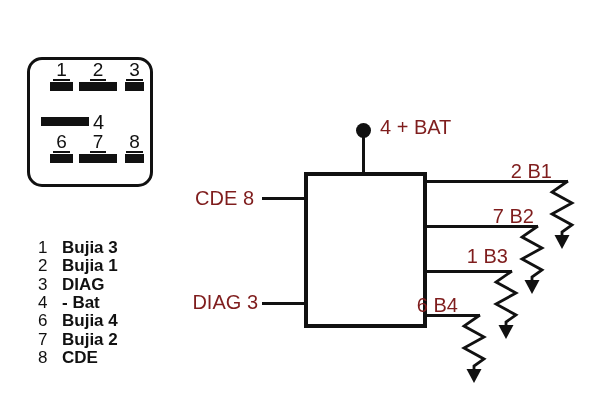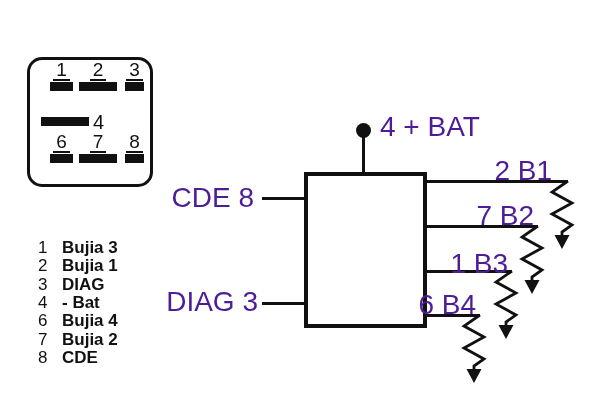--- a/index.html
+++ b/index.html
@@ -34,34 +34,34 @@
   .legend-label{white-space:nowrap;font-weight:bold;}
   
   #relay-box{
     position:absolute;left:304px;top:172px;width:123px;height:156px;
     border:4px solid #111;box-sizing:border-box;background:#fff;
   }
   .hwire{position:absolute;height:3px;background:#111;}
   .vwire{position:absolute;width:3px;background:#111;}
   #bat-stem{left:362px;top:137px;height:36px;}
   #bat-dot{position:absolute;left:356px;top:123px;width:15px;height:15px;border-radius:50%;background:#111;}
-  .slabel{position:absolute;font-size:28px;line-height:24px;white-space:nowrap;color:#4c1d95;text-align:right;}
+  .slabel{position:absolute;font-size:20px;line-height:24px;white-space:nowrap;color:#7f1d1d;text-align:right;}
   #bat-label{left:380px;top:115px;}
   #lbl-cde{right:346px;top:186px;}
   #lbl-diag{right:342px;top:290px;}
   #wire-cde{left:262px;top:197px;width:43px;}
   #wire-diag{left:262px;top:302px;width:43px;}
   #wire-b1{left:425px;top:180px;width:143px;}
   #wire-b2{left:425px;top:225px;width:113px;}
   #wire-b3{left:425px;top:270px;width:87px;}
   #wire-b4{left:425px;top:314px;width:55px;}
   #lbl-b1{right:48px;top:159px;}
   #lbl-b2{right:66px;top:204px;}
-  #lbl-b3{right:92px;top:252px;}
-  #lbl-b4{right:124px;top:293px;}
+  #lbl-b3{right:92px;top:244px;}
+  #lbl-b4{right:142px;top:293px;}
   .plug{position:absolute;width:28px;height:72px;}
   #plug-b1{left:548px;top:179px;}
   #plug-b2{left:518px;top:224px;}
   #plug-b3{left:492px;top:269px;}
   #plug-b4{left:460px;top:313px;}
   .plug polyline{fill:none;stroke:#111;stroke-width:2.8;stroke-linejoin:miter;}
   .plug polygon{fill:#111;stroke:none;}
 </style>
 </head>
 <body>

